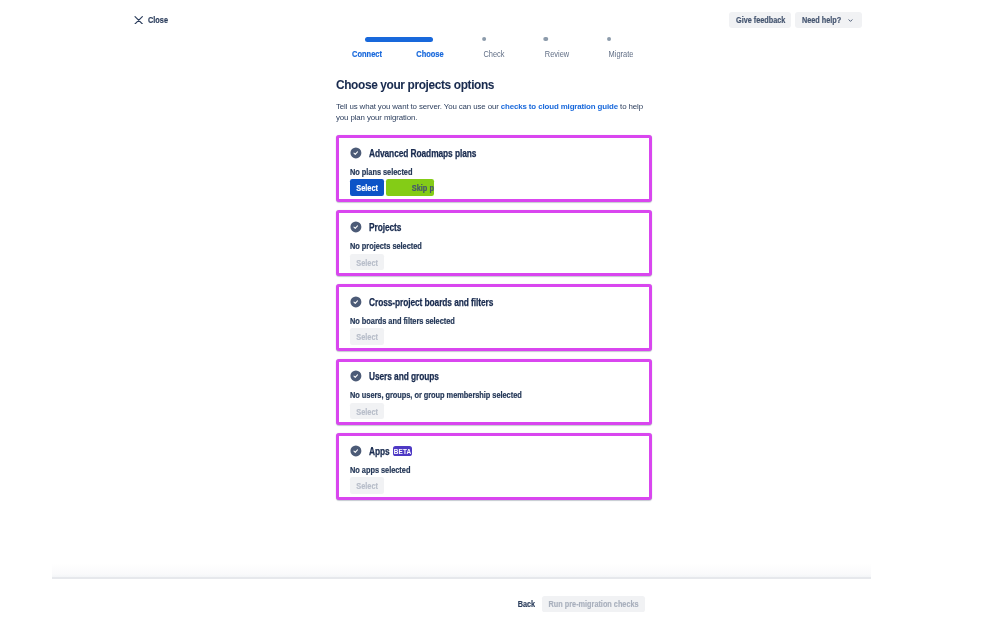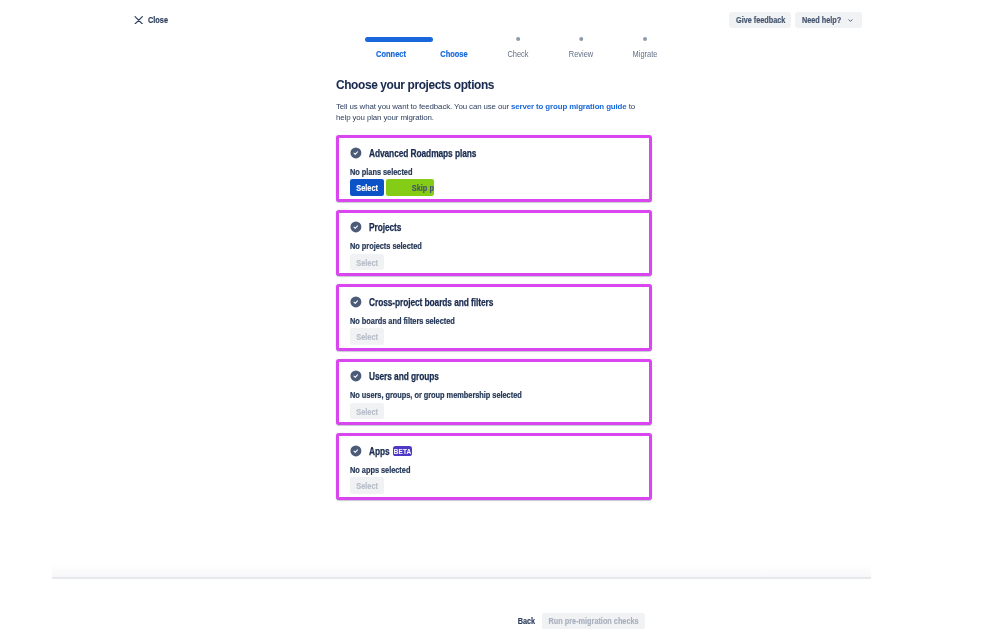--- a/index.html
+++ b/index.html
@@ -36,21 +36,21 @@
   }
   .tr-btn > span:first-child { display:inline-block; transform: scaleX(0.838); transform-origin: left center; white-space: nowrap; margin-right: -7.5px; }
   #btn-feedback { left: 729px; width: 62px; justify-content: flex-start; padding-left: 6.9px; }
   #btn-feedback > span:first-child { margin-right: 0 !important; }
   #btn-help { left: 795px; width: 67px; justify-content: flex-start; padding-left: 6.9px; }
 
   .chev { width: 7.5px; height: 7.5px; display: block; margin-left: 1.5px; }
 
   
   .tracker { position: absolute; left: 336px; top: 30px; width: 316px; height: 28px; }
-  .step { position: absolute; top: 0; display: flex; flex-direction: column; align-items: center; transform: translateX(-50%); margin-left: 24px; }
+  .step { position: absolute; top: 0; display: flex; flex-direction: column; align-items: flex-start; transform: translateX(-50%); }
   .step .dot { width: 4.4px; height: 4.4px; border-radius: 50%; background: #8c9bab; margin-top: 6.8px; }
   .step .lbl { margin-top: 8.6px; font-size: 8.4px; color: #626f86; white-space: nowrap; letter-spacing: 0; line-height: 9px; transform: scaleX(0.89);}
   .step.done .lbl, .step.active .lbl { color: #1868db; font-weight: 700; -webkit-text-stroke: 0.2px currentColor; }
   .bar {
     position: absolute; height: 5px; border-radius: 2.5px; background: #1868db;
     top: 6.7px; left: 28.5px; width: 68.5px;
   }
 
   
   .content { position: absolute; left: 336px; top: 79.2px; width: 330px; }
@@ -95,21 +95,21 @@
   .btn-subtle { background: #84cc16; color: #44546f; width: 48px; padding-left: 40px; }
   .btn-disabled { background: #f1f2f4; color: #b7bdc9; width: 34.5px; cursor: not-allowed; }
 
   
   .footer-line { position: absolute; left: 52px; top: 577.4px; width: 895px; height: 1.3px; background: #e6e8ec; }
   .footer-shade { position: absolute; left: 52px; top: 563px; width: 895px; height: 14.4px; background: linear-gradient(to bottom, rgba(246,247,249,0) 0%, rgba(243,244,247,0.45) 78%, rgba(240,242,245,0.75) 100%); }
   .footer { position: absolute; left: 517.5px; top: 596px; display: flex; align-items: flex-end; gap: 7px; }
   .btn-lg { -webkit-text-stroke: 0.18px currentColor; height: 16.2px; border-radius: 2.6px; border: none; font-family: inherit; font-size: 8.7px; font-weight: 700; display: inline-flex; align-items: center; justify-content: center; cursor: pointer; letter-spacing: 0; padding:0; white-space: nowrap; overflow: hidden;}
   .btn-lg > span { display:inline-block; transform: scaleX(0.84); }
   .btn-link { background: transparent; color: #2c3e5d; width: 17.5px; padding: 0; white-space: nowrap; }
-  .btn-dis-lg { background: #f1f2f4; color: #a9b0bd; width: 103px; white-space: nowrap; margin-top: 17px; }
+  .btn-dis-lg { background: #f1f2f4; color: #a9b0bd; width: 103px; white-space: nowrap; }
 </style>
 </head>
 <body>
 
 <div class="page">
 
   <div class="close-btn">
     <span class="x">
       <svg viewBox="0 0 24 23" width="9.4" height="8.6" style="display:block">
           <path d="M2.2 1.8 L21.8 21.2 M21.8 1.8 L2.2 21.2" stroke="#2c3e5d" stroke-width="3.1" fill="none" stroke-linecap="round"></path>
@@ -149,21 +149,21 @@
       </div>
       <div class="step todo" style="left: 284.9px;">
         <div class="dot"></div>
         <div class="lbl">Migrate</div>
       </div>
       <div class="bar"></div>
     </div>
 
   <div class="content">
     <h1 class="title">Choose your projects options</h1>
-    <p class="intro"><span>Tell us what you want to feedback. You can use our </span><a href="#">server to group migration guide</a><span> to help you plan your migration.</span></p>
+    <p class="intro"><span>Tell us what you want to server. You can use our </span><a href="#">checks to cloud migration guide</a><span> to help you plan your migration.</span></p>
   </div>
 
   <div class="cards" id="cards">
       <div class="card">
         <div class="card-head">
           <span class="check-icon">
             <svg viewBox="0 0 28 28" width="11.8" height="11.8" style="display:block;margin:-0.4px;position:relative;top:2.2px">
               <circle cx="14" cy="14" r="13" fill="#4c5b77"></circle>
               <path d="M9.4 14.6 L12.4 17.4 L17.8 11.6" stroke="#fff" stroke-width="2.45" fill="none" stroke-linecap="round" stroke-linejoin="round"></path>
             </svg>

